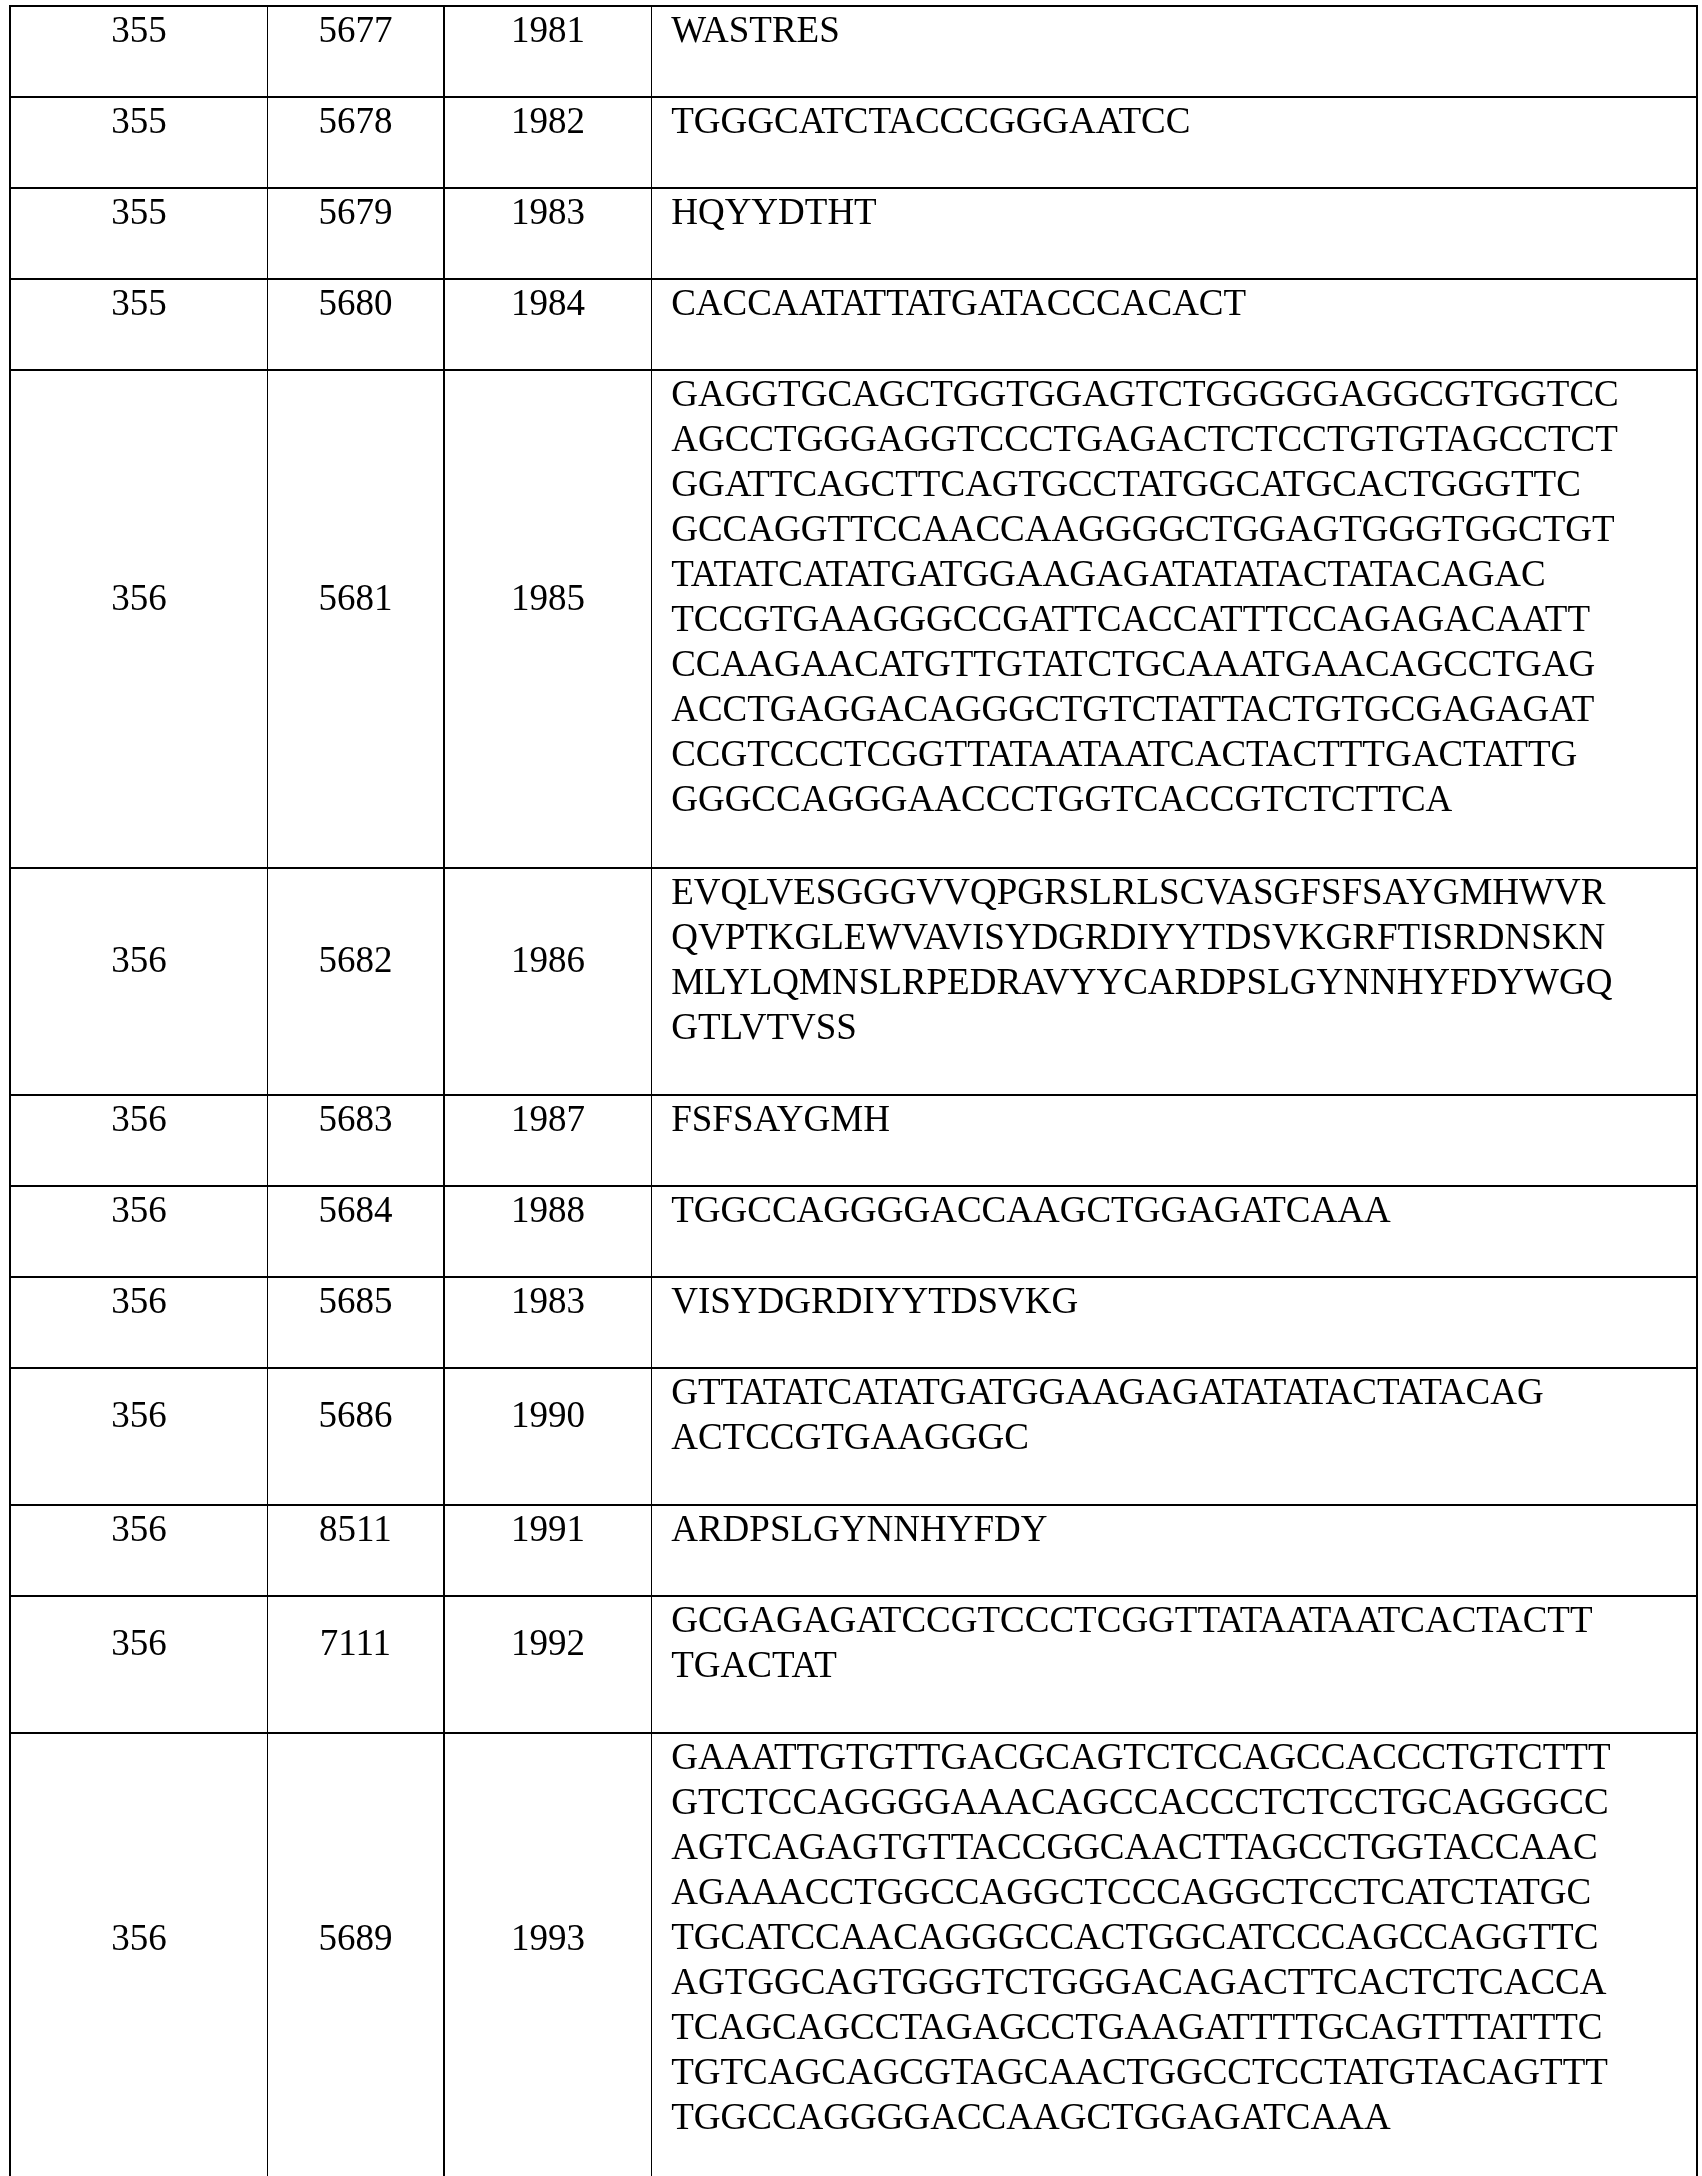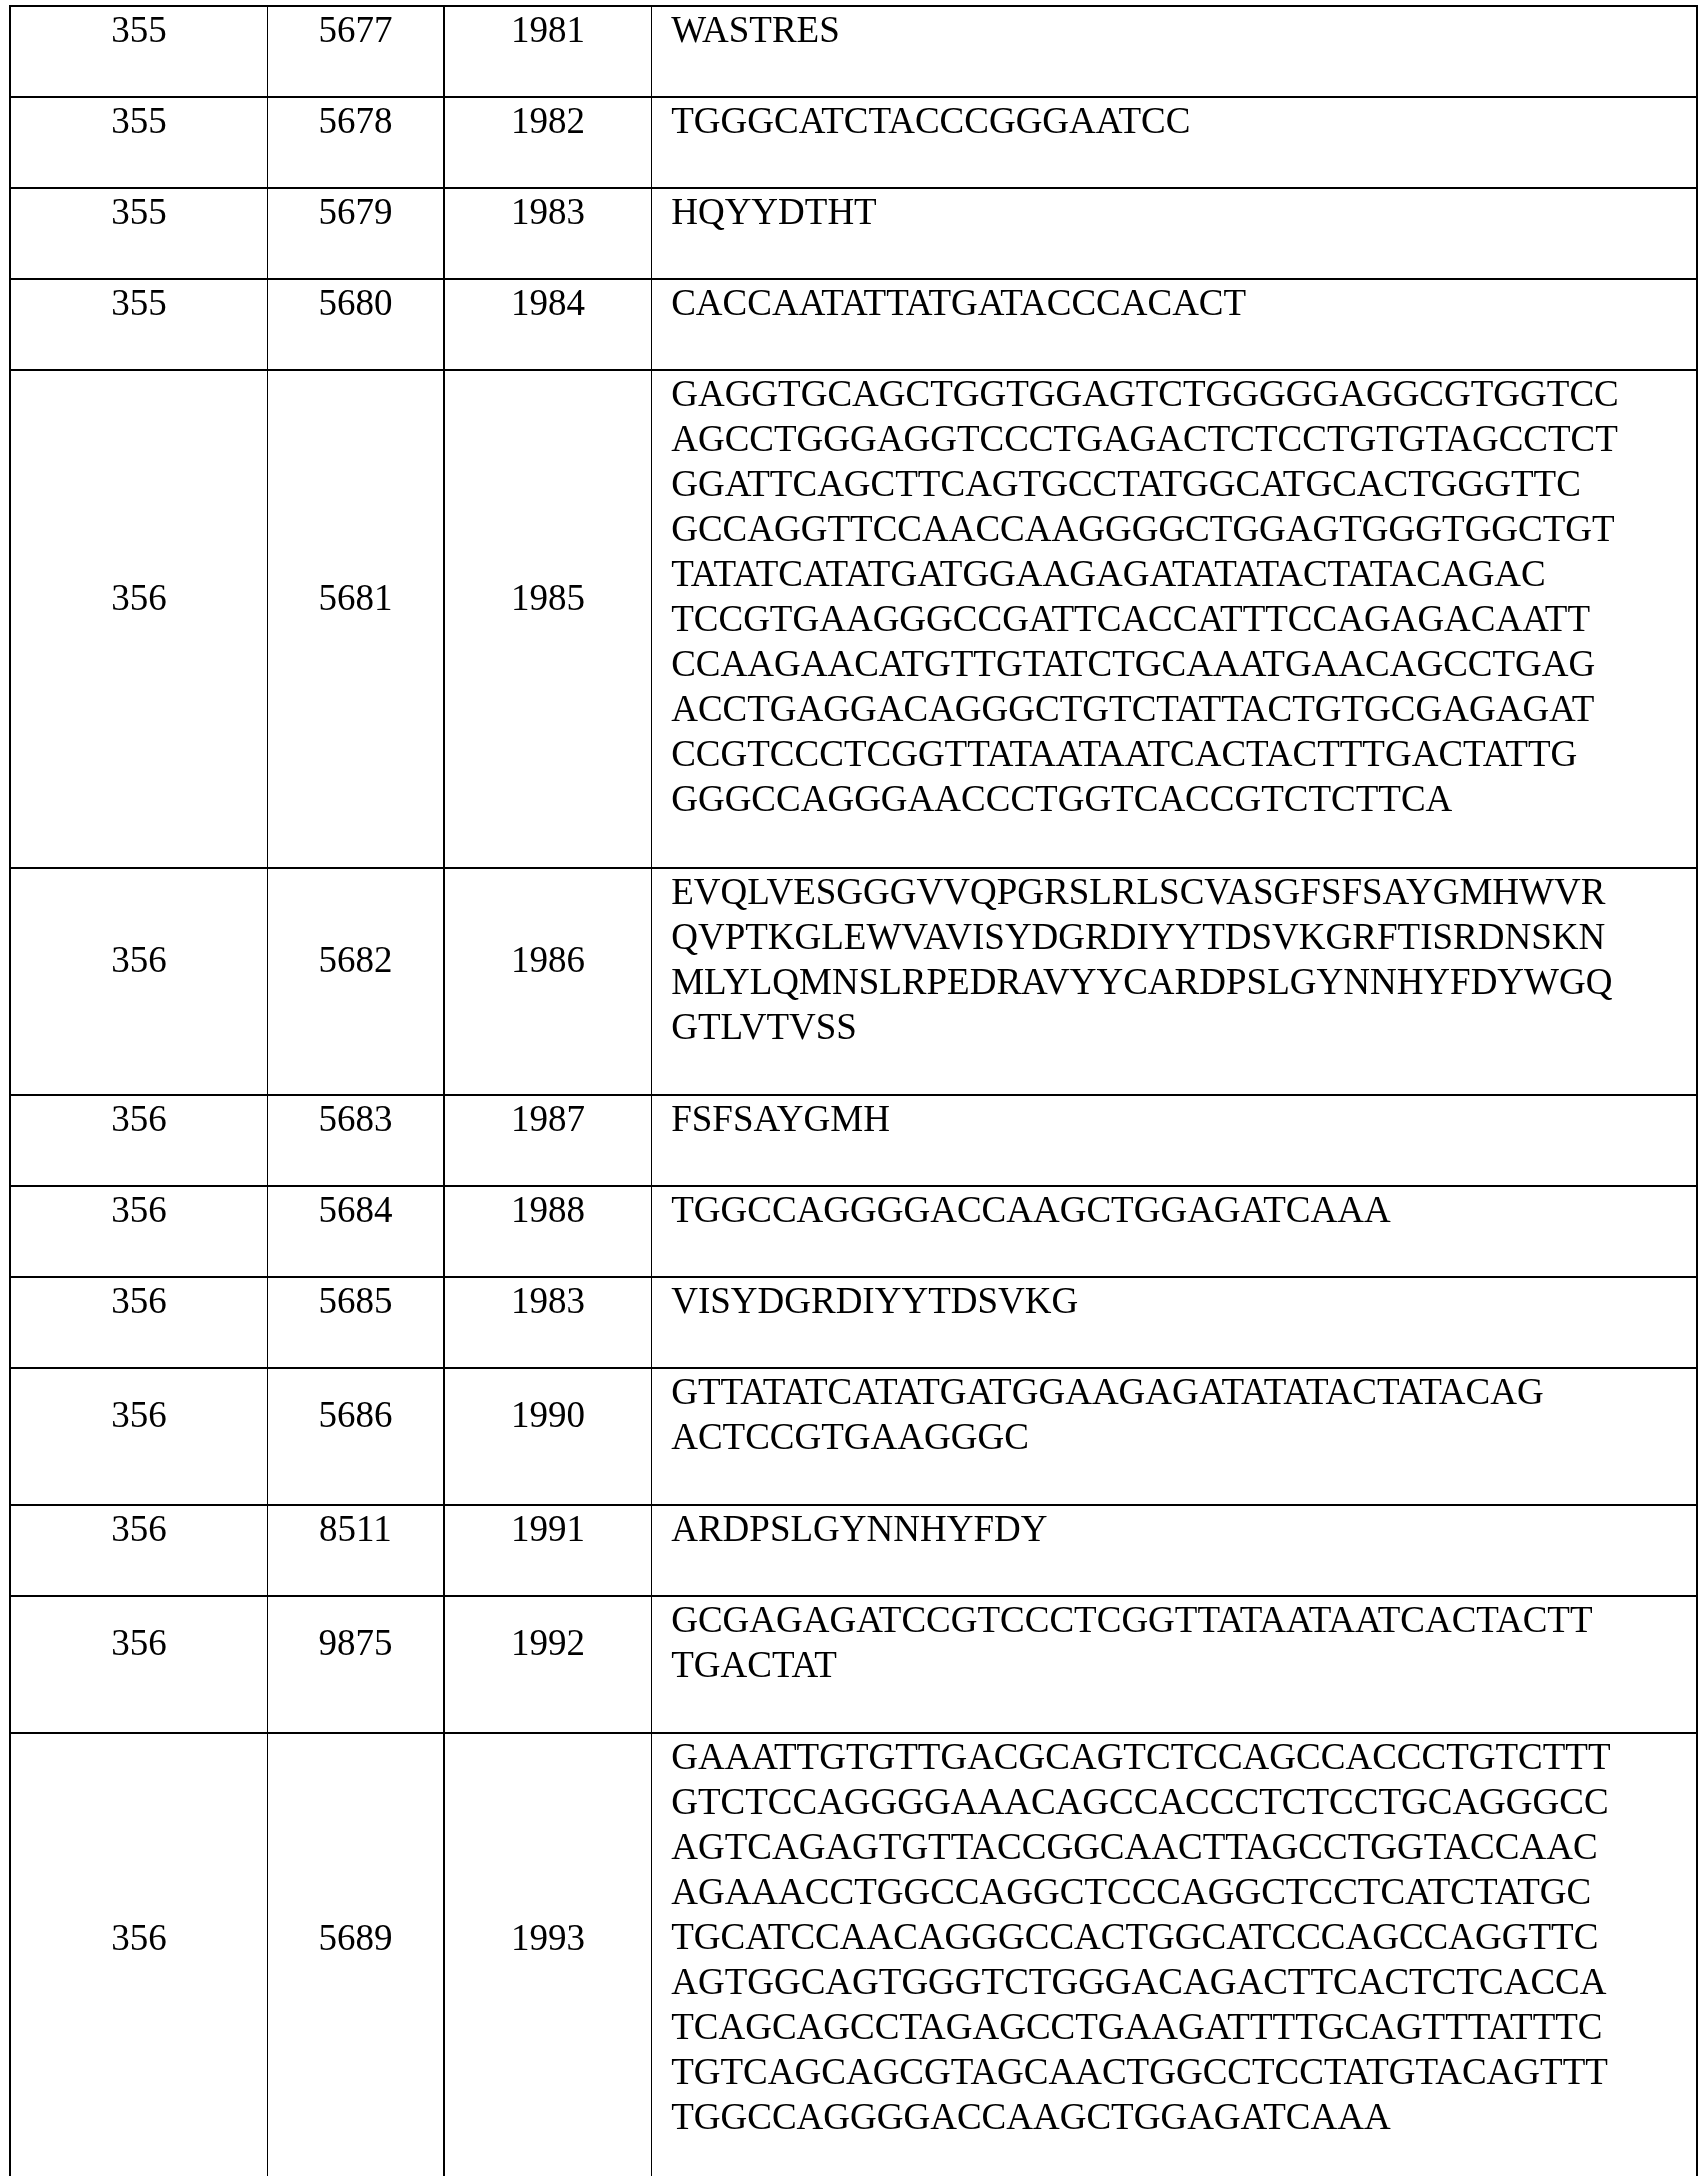--- a/index.html
+++ b/index.html
@@ -110,21 +110,21 @@
 ACTCCGTGAAGGGC</td>
   </tr>
       <tr style="height: 89px;">
     <td class="num c1">356</td>
     <td class="num c2">8511</td>
     <td class="num c3">1991</td>
     <td class="seq">ARDPSLGYNNHYFDY</td>
   </tr>
       <tr style="height: 137px;">
     <td class="num c1">356</td>
-    <td class="num c2">9875</td>
+    <td class="num c2">7111</td>
     <td class="num c3">1992</td>
     <td class="seq">GCGAGAGATCCGTCCCTCGGTTATAATAATCACTACTT
 TGACTAT</td>
   </tr>
       <tr style="height: 452px;">
     <td class="num c1">356</td>
     <td class="num c2">5689</td>
     <td class="num c3">1993</td>
     <td class="seq">GAAATTGTGTTGACGCAGTCTCCAGCCACCCTGTCTTT
 GTCTCCAGGGGAAACAGCCACCCTCTCCTGCAGGGCC

